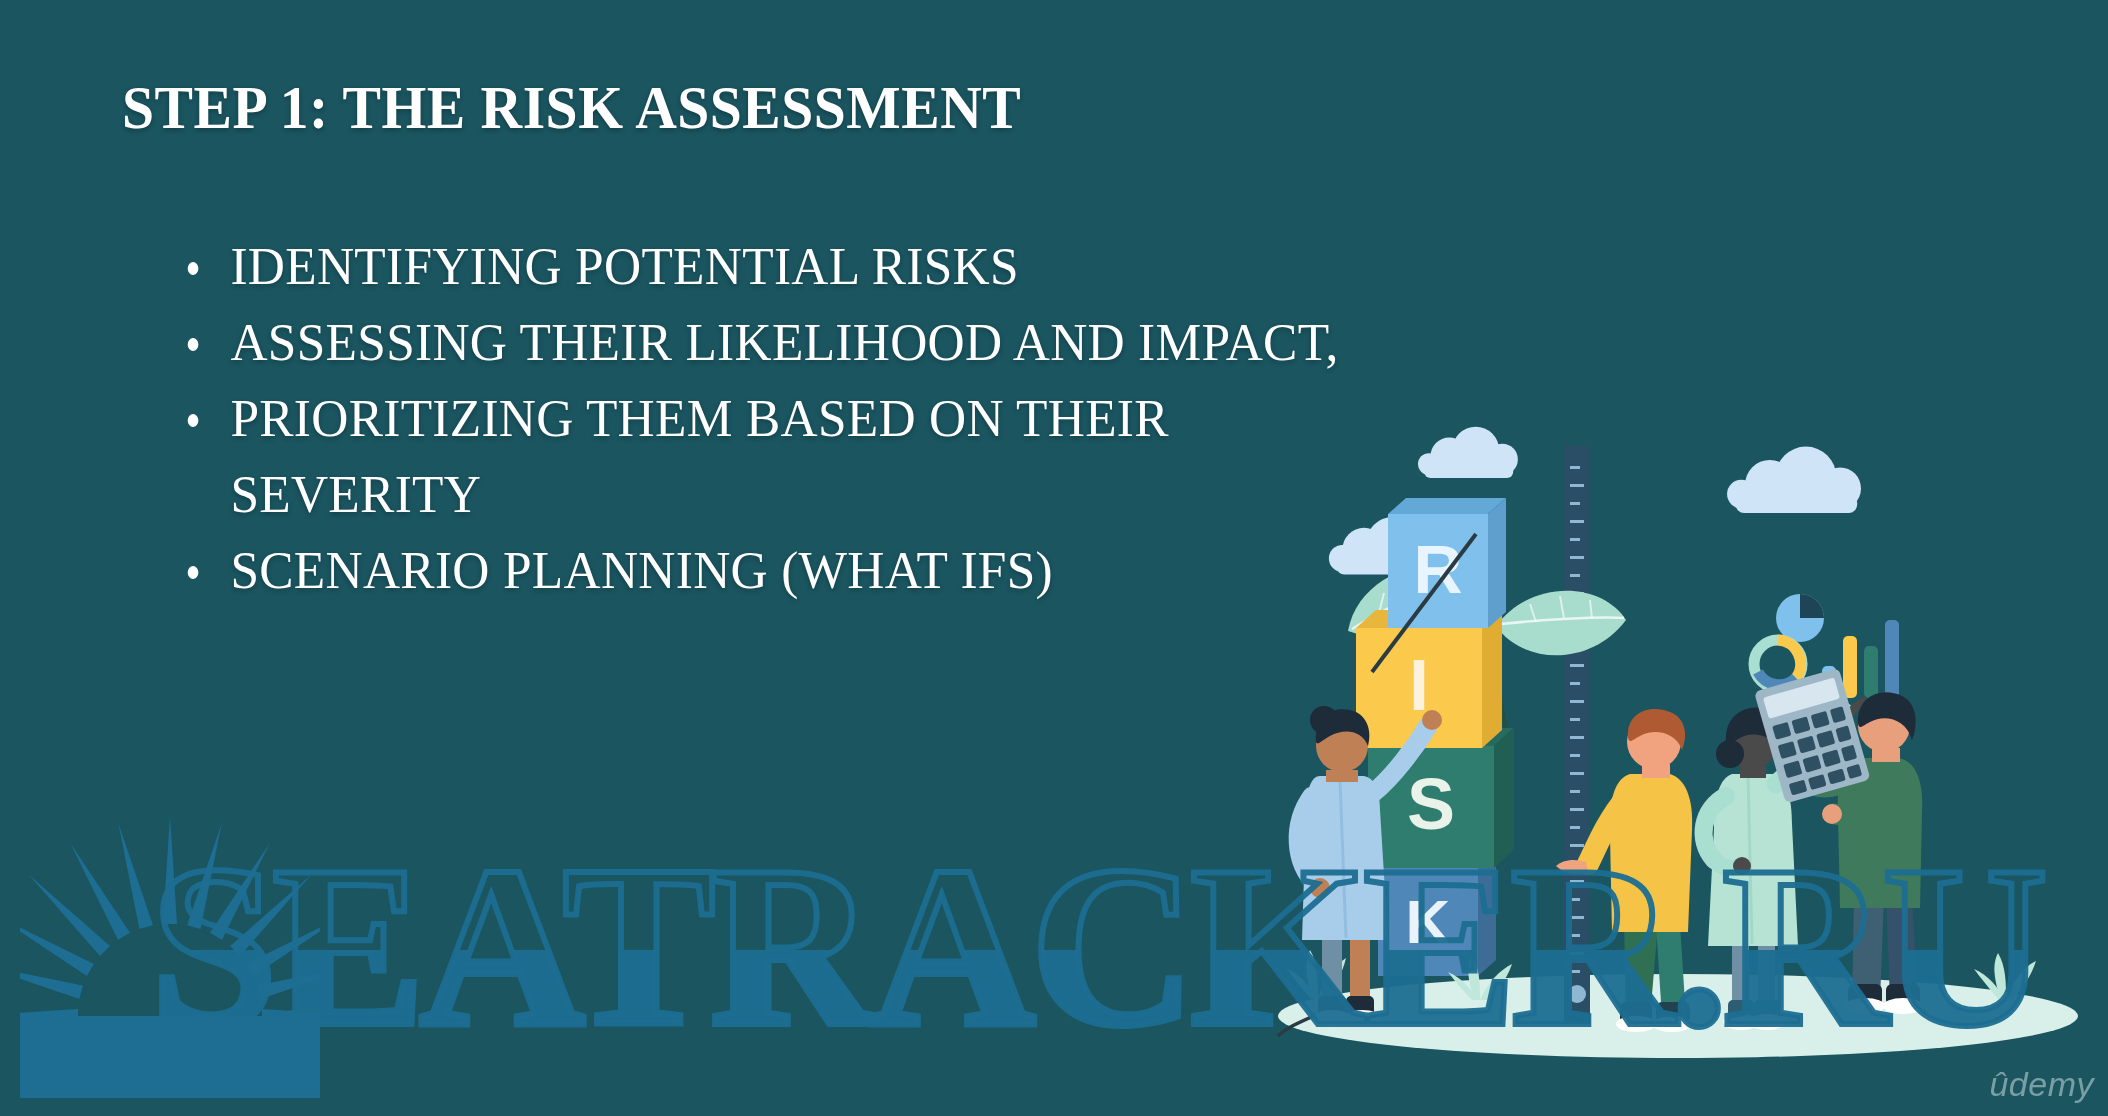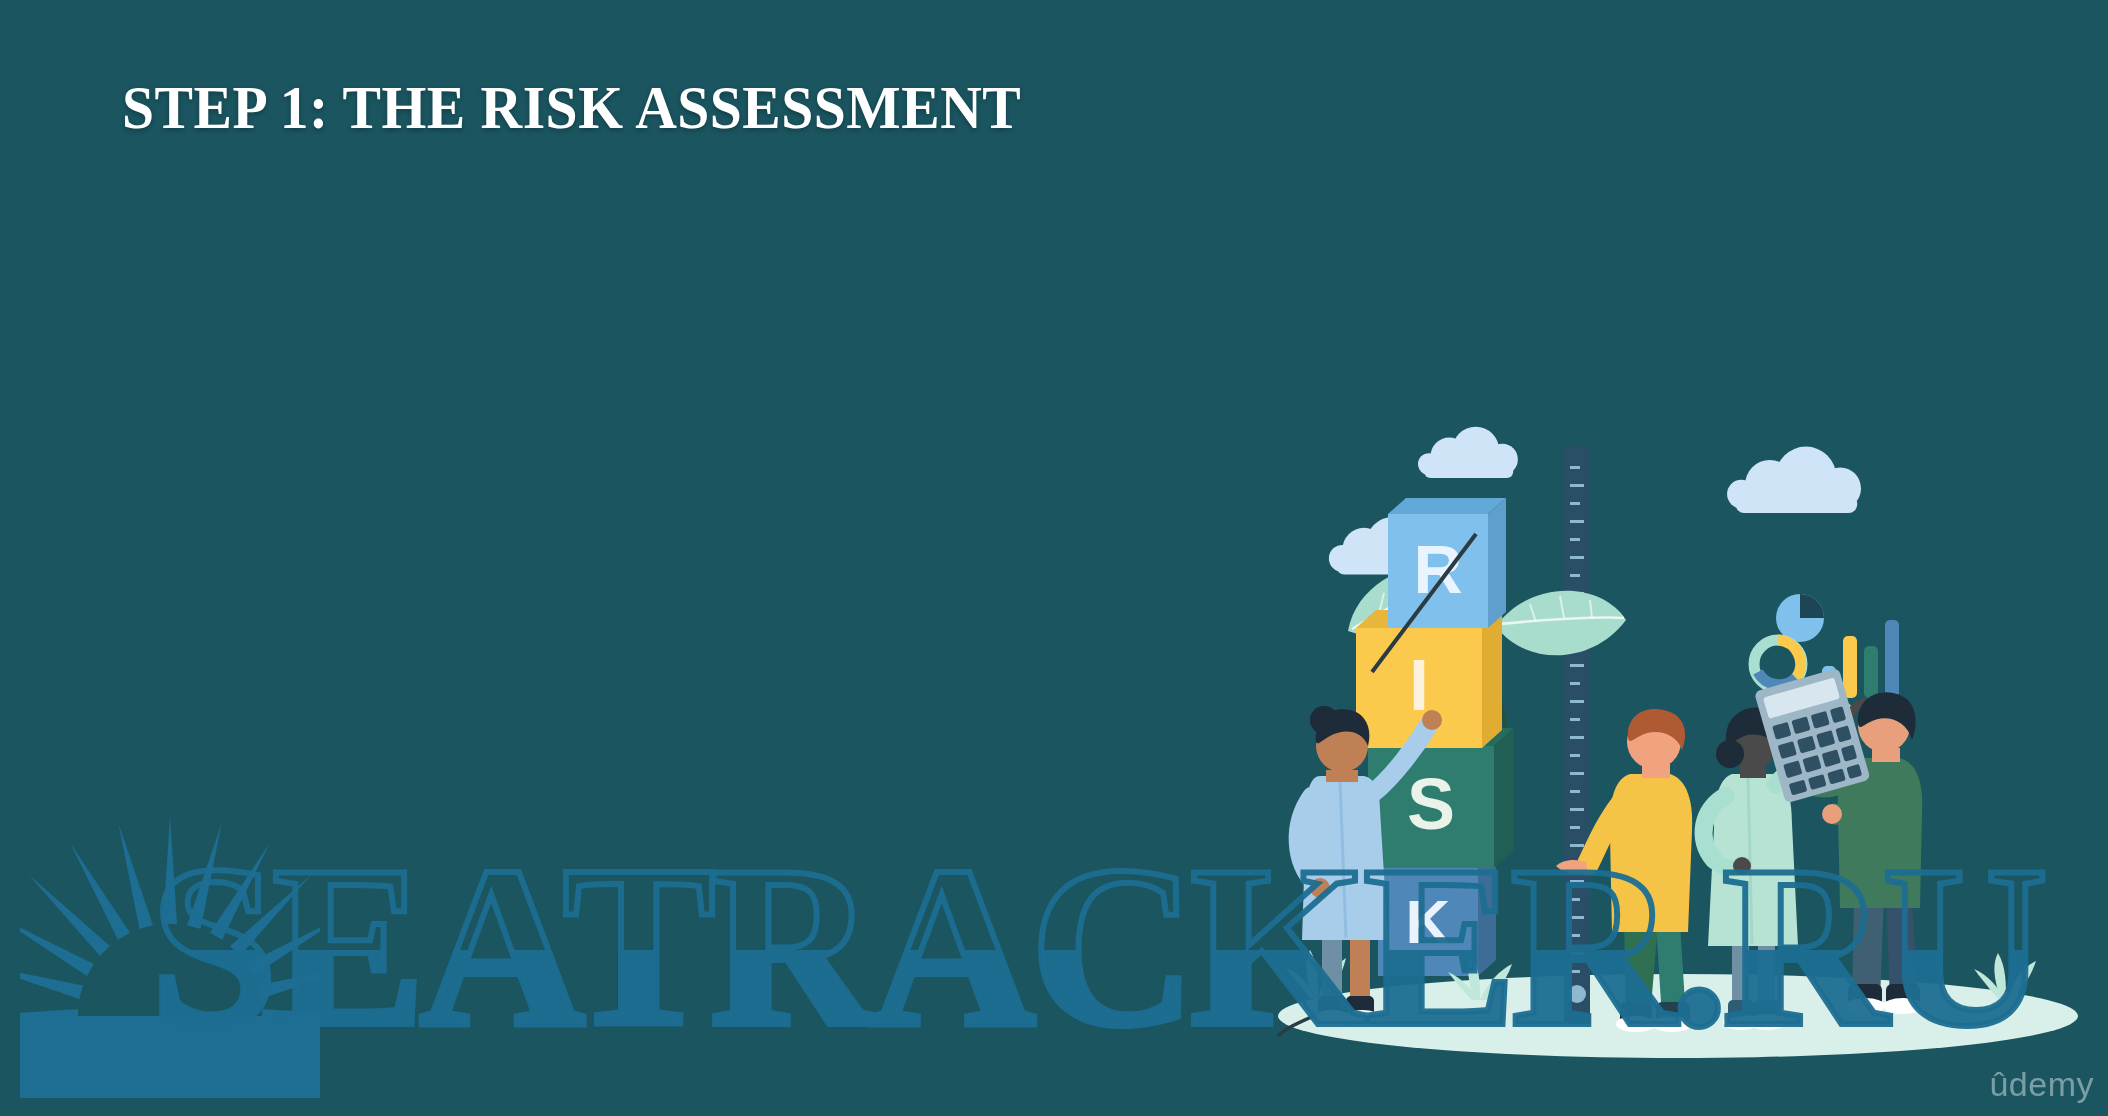--- a/index.html
+++ b/index.html
@@ -99,20 +99,21 @@
   
   #udemy-watermark {
     position: absolute;
     right: 14px;
     bottom: 12px;
     color: rgba(200, 220, 222, 0.55);
     font-family: "Liberation Sans", sans-serif;
     font-size: 34px;
     letter-spacing: 0.5px;
     z-index: 60;
+    font-style: italic;
   }
 
   
   #illustration {
     position: absolute;
     right: 0;
     bottom: 40px;
     width: 880px;
     height: 660px;
     z-index: 20;
@@ -419,16 +420,22 @@
         </clipPath>
     </defs>
     <text x="0" y="186" fill="none" stroke="#1d6e92" stroke-width="6" opacity="0.95">SEATRACKER.RU</text>
     <g clip-path="url(#lowerHalf)">
       <text x="0" y="186" fill="#1d6e92" opacity="0.95">SEATRACKER.RU</text>
     </g>
   </svg>
 
   <div id="title">STEP 1: THE RISK ASSESSMENT</div>
 
+  <ul id="bullets">
+    <li>IDENTIFYING POTENTIAL RISKS</li>
+    <li>ASSESSING THEIR LIKELIHOOD AND IMPACT,</li>
+    <li>PRIORITIZING THEM BASED ON THEIR SEVERITY</li>
+    <li>SCENARIO PLANNING (WHAT IFS)</li>
+  </ul>
 
   <div id="udemy-watermark">ûdemy</div>
 
 </div>
 
 </body></html>

